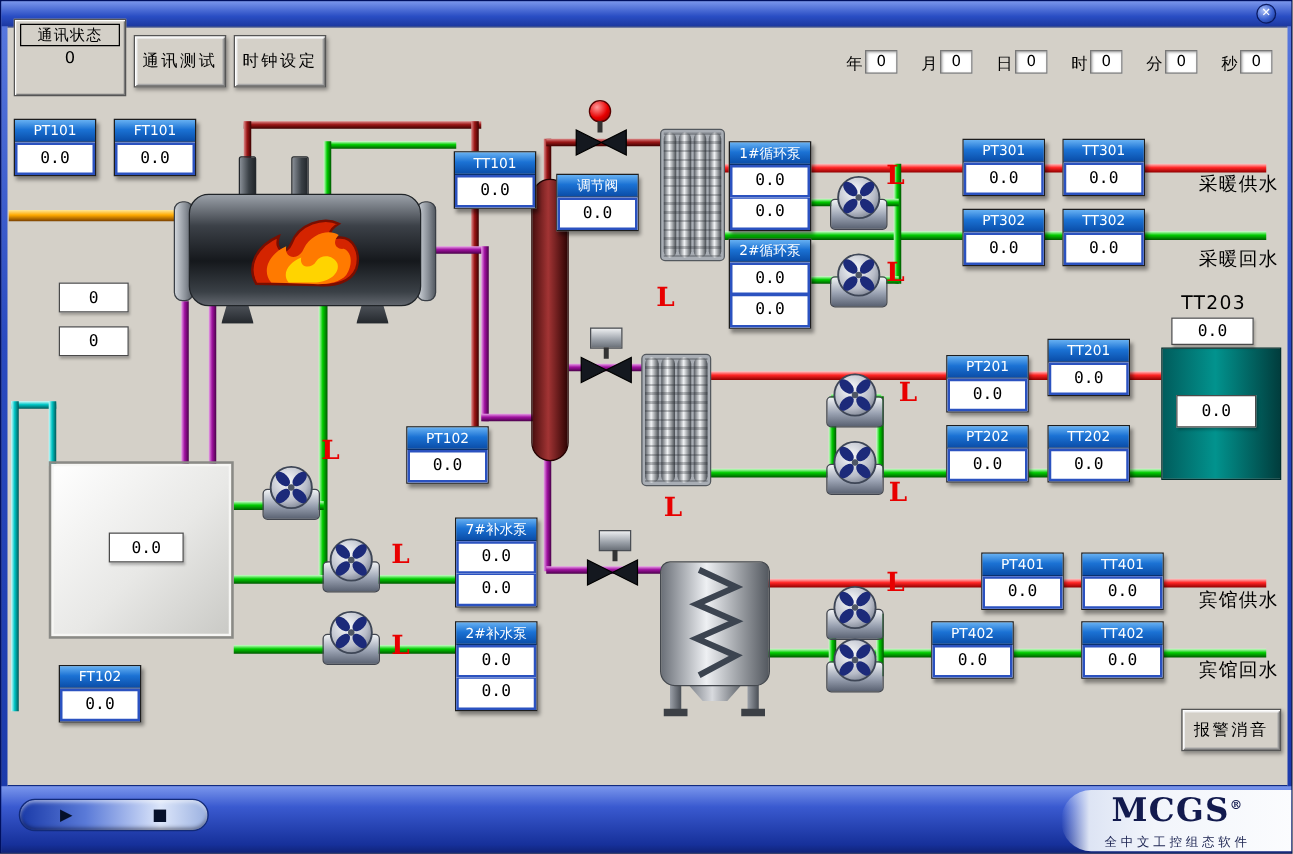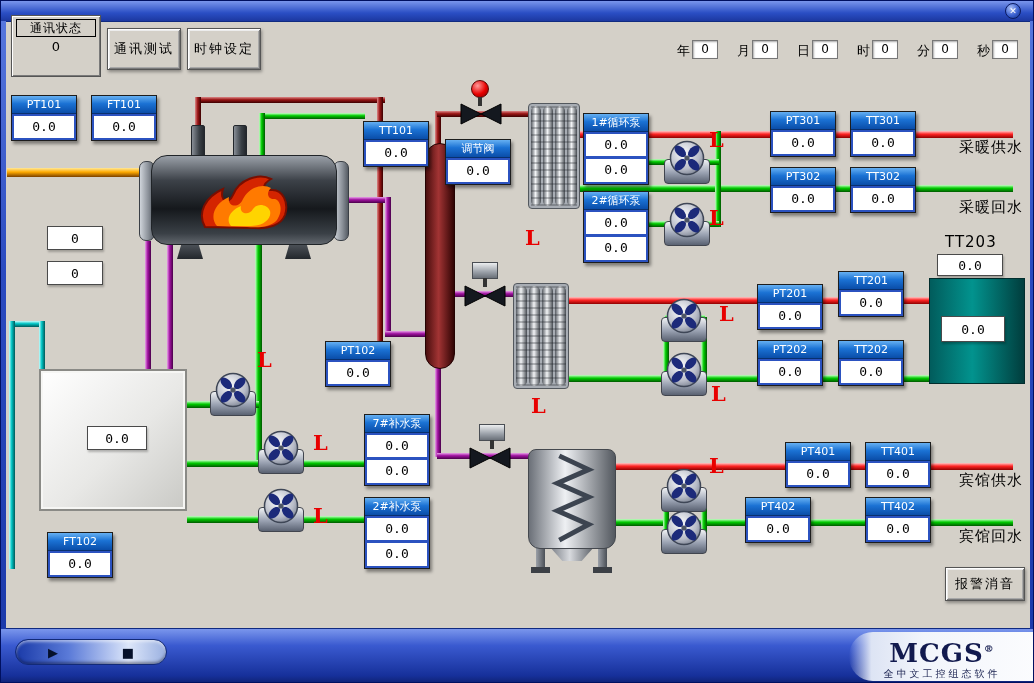--- a/index.html
+++ b/index.html
@@ -54,21 +54,21 @@
 .btn3d{position:absolute;background:#d4d0c8;border:1px solid #555;box-shadow:inset 1px 1px 0 #fff,inset -1px -1px 0 #7a7a7a,inset 2px 2px 0 #ececec,inset -2px -2px 0 #a8a8a8,1px 2px 3px rgba(0,0,0,.35);font-size:13px;color:#000;letter-spacing:2px;display:flex;align-items:center;justify-content:center;cursor:pointer;font-family:inherit}
 #commpanel{position:absolute;left:10px;top:14px;width:90px;height:62px;background:#d4d0c8;border:1px solid #555;box-shadow:inset 1px 1px 0 #fff,inset -1px -1px 0 #7a7a7a;padding:3px 4px 0}
 #commpanel .cl{border:1px solid #000;font-size:12px;line-height:16px;text-align:center;letter-spacing:1px}
 #commpanel .cval{font-size:13px;line-height:20px;text-align:center}
 #mtitle{position:absolute;left:408px;top:28px;width:284px;text-align:center;font-family:"DejaVu Serif","Liberation Serif",serif;font-size:28px;font-weight:bold;letter-spacing:3px;color:#000}
 .dtl{position:absolute;top:41px;font-size:13px;color:#000}
 .dtb{position:absolute;top:39px;width:26px;height:19px;background:#fff;border:1px solid #777;box-shadow:inset 1px 1px 2px #aaa;font-size:12px;line-height:17px;text-align:center}
 #bottombar{position:absolute;left:0;top:628px;width:1034px;height:55px;background:linear-gradient(180deg,#7a96ec 0,#3a5ad0 30%,#16309a 85%,#0e2070 100%)}
 #pill{position:absolute;left:14px;top:10px;width:152px;height:26px;border-radius:13px;background:linear-gradient(90deg,#1a3aa8,#5a7ad8 35%,#dce6fa 75%,#9ab0e0);border:1px solid #122a78;box-shadow:inset 0 2px 3px rgba(255,255,255,.5),inset 0 -2px 3px rgba(0,0,20,.4);display:flex;align-items:center;justify-content:space-around}
 #pill button{background:none;border:0;font-size:13px;color:#05102a;cursor:pointer;line-height:1;font-family:inherit}
-#logo{position:absolute;right:0;top:3px;width:186px;height:49px;background:linear-gradient(90deg,rgba(220,228,246,0),#dde4f4 12%,#f2f5fb 40%,#fbfcfe);border-radius:24px 0 0 24px;display:flex;flex-direction:column;align-items:center;justify-content:flex-end}
+#logo{position:absolute;right:0;top:3px;width:186px;height:49px;background:linear-gradient(90deg,rgba(220,228,246,0),#dde4f4 12%,#f2f5fb 40%,#fbfcfe);border-radius:24px 0 0 24px;display:flex;flex-direction:column;align-items:center;justify-content:space-between}
 #brand{font-family:"DejaVu Serif","Liberation Serif",serif;font-weight:bold;font-size:26px;line-height:26px;color:#121a4e;letter-spacing:1px}
 #brand sup{font-size:10px}
 #tagline{font-size:10px;color:#1a2250;letter-spacing:3px;margin-top:1px}
 </style>
 </head>
 <body>
 
 <svg width="0" height="0" style="position:absolute">
   <defs>
     <radialGradient id="fanface" cx="40%" cy="35%" r="75%">

